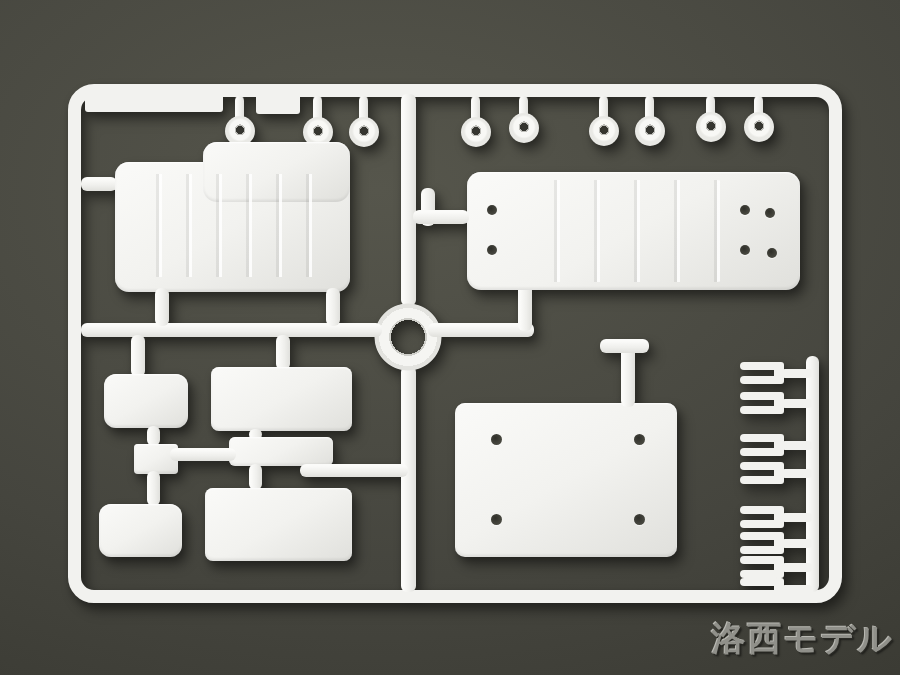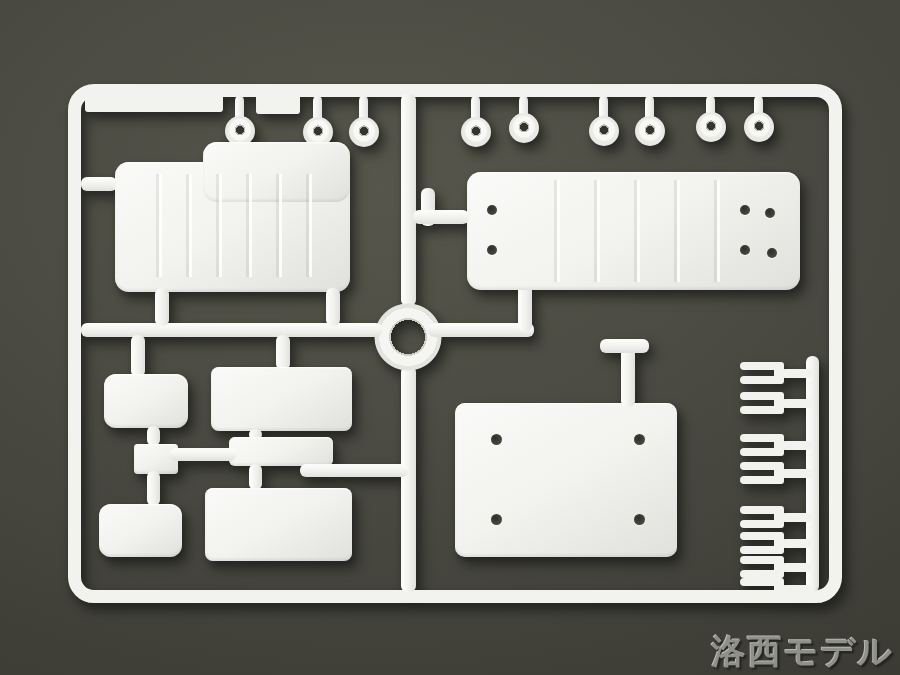--- a/index.html
+++ b/index.html
@@ -52,21 +52,21 @@
     background:radial-gradient(circle at 40% 35%,#2f2f29,#4a4a42 75%);
     box-shadow:0 1px 1px rgba(255,255,255,0.65);
   }
   .hole-lg{width:11px;height:11px;}
   .clip{position:absolute;width:74px;height:22px;}
   .clip > .prong-top{position:absolute;left:2px;top:0;width:40px;height:8px;background:var(--plastic,#f2f2ef);border-radius:4px;}
   .clip > .prong-bottom{position:absolute;left:2px;top:14px;width:40px;height:8px;background:var(--plastic,#f2f2ef);border-radius:4px;}
   .clip > .junction{position:absolute;left:36px;top:0;width:10px;height:22px;background:var(--plastic,#f2f2ef);border-radius:3px;}
   .clip > .stem{position:absolute;left:44px;top:7px;width:30px;height:9px;background:var(--plastic,#f2f2ef);border-radius:3px;}
   .watermark{
-    position:absolute;right:6px;bottom:5px;text-align:right;line-height:1.05;
+    position:absolute;right:6px;bottom:18px;text-align:right;line-height:1.05;
   }
   .wm-brand{
     font-size:34px;font-weight:700;letter-spacing:2px;
     color:var(--watermark-brand,#90908a);
     text-shadow:1px 1px 0 #2a2a25,-1px -1px 0 #b8b8b2,2px 2px 2px rgba(0,0,0,.5);
   }
   .wm-url{
     font-family:"Liberation Serif","DejaVu Serif",serif;
     font-size:22px;color:var(--watermark-url,#f8f8f5);
     text-shadow:1px 1px 2px rgba(0,0,0,.8);

